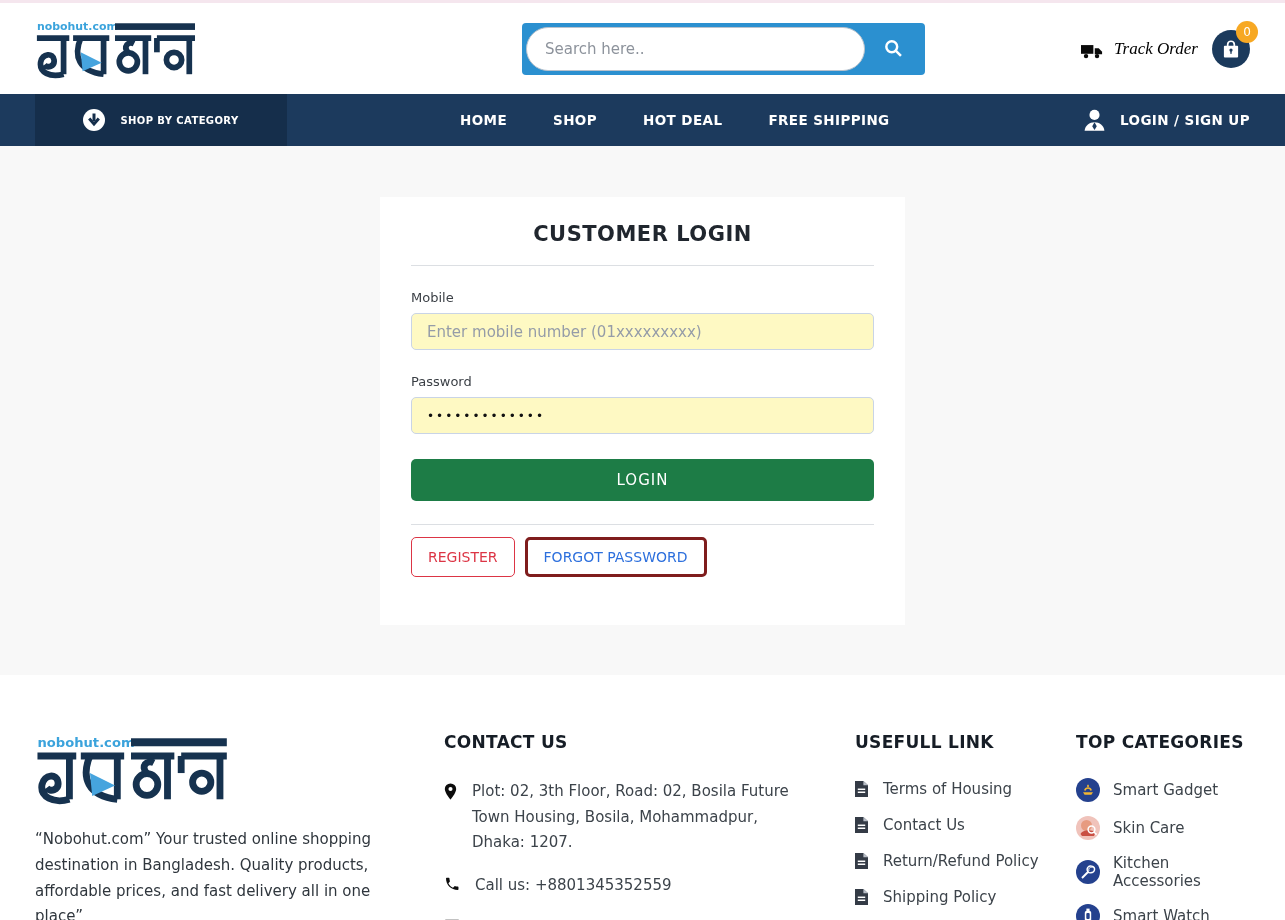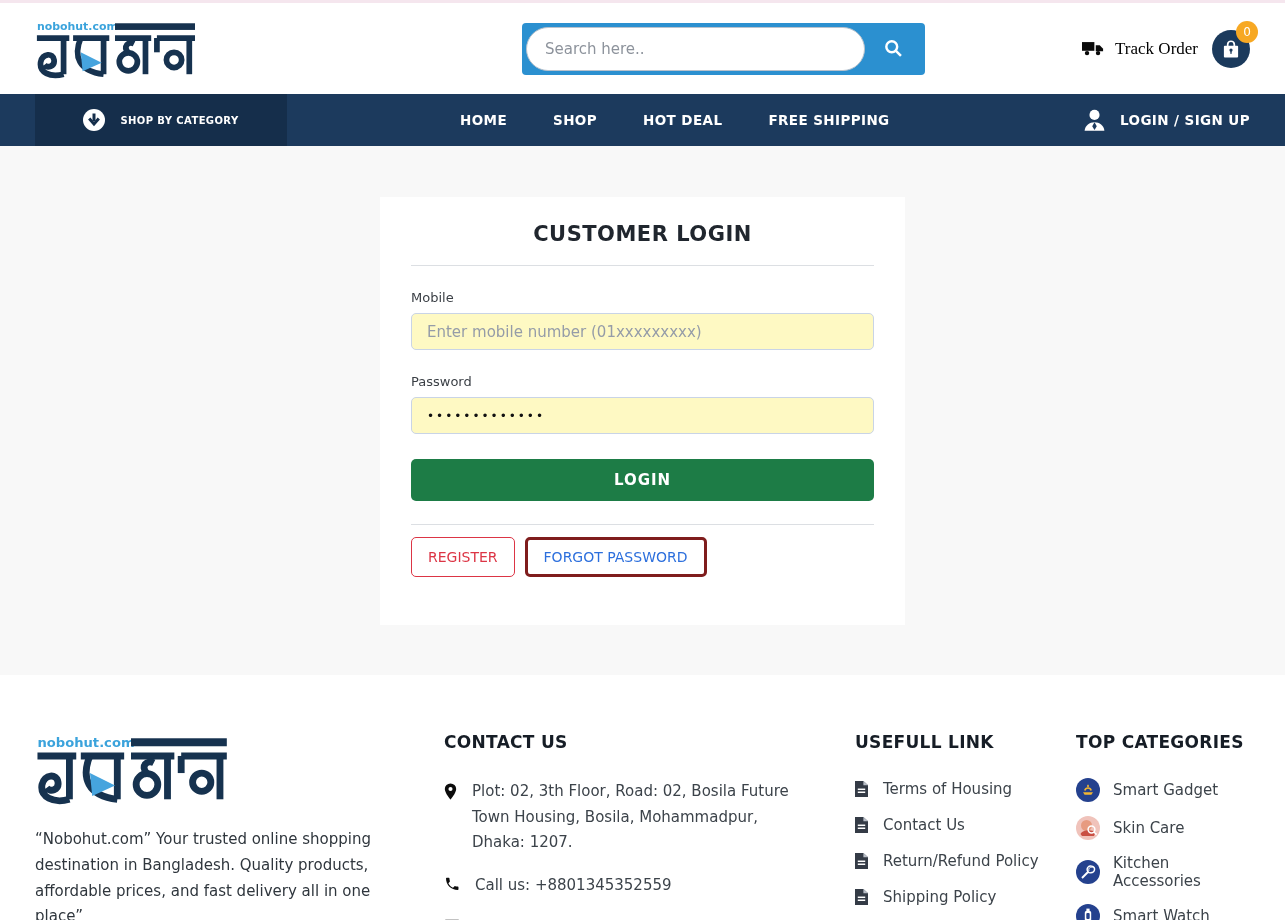--- a/index.html
+++ b/index.html
@@ -9,21 +9,21 @@
   .top-line { height:3px; background:#f5e6ee; }
 
   
   .site-header { height:91px; background:#fff; display:flex; align-items:center; padding:0 35px; }
   .logo { display:block; cursor:pointer; }
   .search-band { margin-left:327px; width:403px; height:52px; background:#2b90d0; border-radius:4px; display:flex; align-items:center; padding:4px; }
   .search-input { flex:1; height:44px; border:1px solid #b9c2cc; border-radius:22px; padding:0 18px; font-size:15px; color:#404040; outline:none; font-family:inherit; background:#fff; }
   .search-input::placeholder { color:#8d939c; }
   .search-btn { width:56px; height:44px; background:transparent; border:none; cursor:pointer; display:flex; align-items:center; justify-content:center; }
   .header-right { margin-left:auto; display:flex; align-items:center; gap:14px; }
-  .track-order { display:flex; align-items:center; gap:11px; cursor:pointer; }
+  .track-order { display:flex; align-items:flex-end; gap:11px; cursor:pointer;font-style:italic; }
   .track-order-label { font-family:"Liberation Serif","DejaVu Serif",serif; font-size:17px; color:#000; }
   .cart-wrap { position:relative; width:38px; height:38px; cursor:pointer; }
   .cart-circle { width:38px; height:38px; border-radius:50%; background:#1b3a5c; display:flex; align-items:center; justify-content:center; }
   .cart-badge { position:absolute; top:-9px; right:-8px; width:22px; height:22px; border-radius:50%; background:#f7a823; color:#fff; font-size:12px; display:flex; align-items:center; justify-content:center; }
 
   
   .navbar { height:52px; background:#1c3a5d; display:flex; align-items:stretch; padding-right:35px; }
   .cat-box { width:252px; margin-left:35px; background:#152e4b; display:flex; align-items:center; justify-content:center; gap:15px; color:#fff; font-size:10px; font-weight:bold; letter-spacing:.4px; cursor:pointer; }
   .nav-menu { display:flex; align-items:center; gap:46px; margin-left:173px; }
   .nav-item { color:#fff; font-size:13.5px; font-weight:bold; letter-spacing:.4px; cursor:pointer; white-space:nowrap; }
@@ -31,21 +31,21 @@
 
   
   .main { background:#f8f8f8; padding:51px 0 50px; }
   .login-card { width:525px; margin:0 auto; background:#fff; padding:25px 31px 48px; }
   .card-title { text-align:center; font-size:21px; font-weight:bold; color:#20262e; letter-spacing:.5px; }
   .card-divider { border:none; border-top:1px solid #dcdfe3; margin-top:19px; }
   .field-label { font-size:13px; color:#3a3f45; margin-top:24px; }
   .field-input { width:100%; height:37px; margin-top:8px; background:#fef9c3; border:1px solid #c9d4e6; border-radius:5px; padding:0 15px; font-size:15px; color:#444; outline:none; font-family:inherit; }
   .field-input::placeholder { color:#959ca8; }
   .password-input { font-size:12px; letter-spacing:2px; color:#111; }
-  .login-btn { width:100%; height:42px; margin-top:25px; background:#1d7c46; border:none; border-radius:5px; color:#fff; font-size:15px; font-weight:bold; letter-spacing:1px; cursor:pointer; font-family:inherit; }
+  .login-btn { width:100%; height:42px; margin-top:25px; background:#1d7c46; border:none; border-radius:5px; color:#fff; font-size:15px; font-weight:normal; letter-spacing:1px; cursor:pointer; font-family:inherit; }
   .mid-divider { border:none; border-top:1px solid #dcdfe3; margin-top:23px; }
   .btn-row { display:flex; gap:10px; margin-top:12px; }
   .outline-btn { background:#fff; border-radius:5px; padding:9px 16px; font-size:14px; cursor:pointer; font-family:inherit; }
   .register-btn { border:1px solid #dc3545; color:#dc3545; }
   .forgot-btn { border:3px solid #7f1d1d; color:#2c6fdd; }
 
   
   .footer { background:#fff; padding:57px 35px 0; display:grid; grid-template-columns:409px 411px 221px 1fr; }
   .footer-about-text { margin-top:22px; font-size:15px; line-height:1.72; color:#2f363d; width:355px; }
   .footer-heading { font-size:17px; font-weight:bold; color:#161d26; letter-spacing:.3px; }

